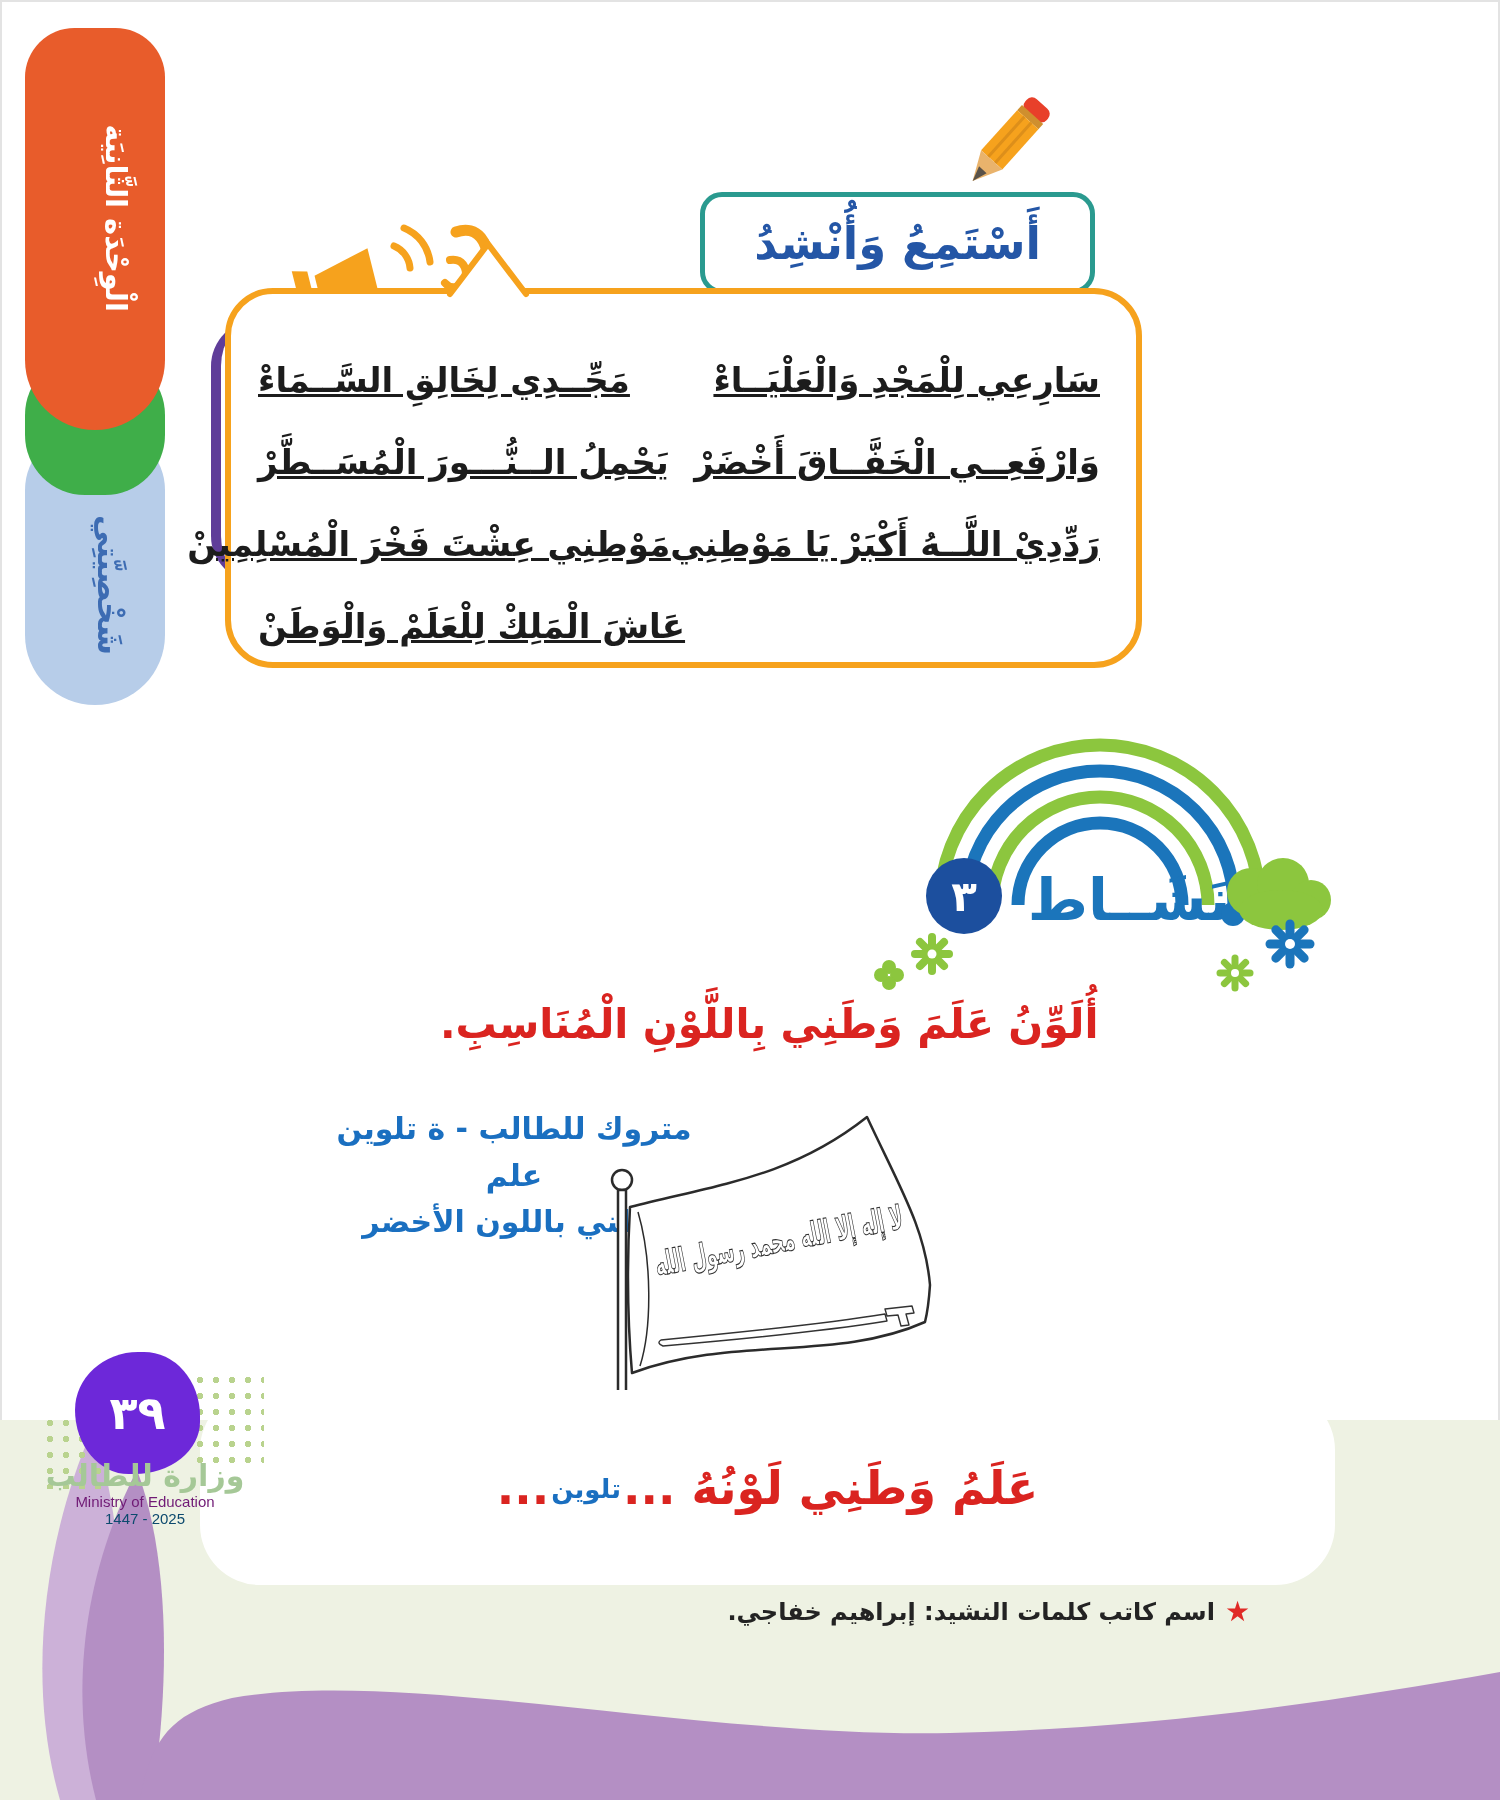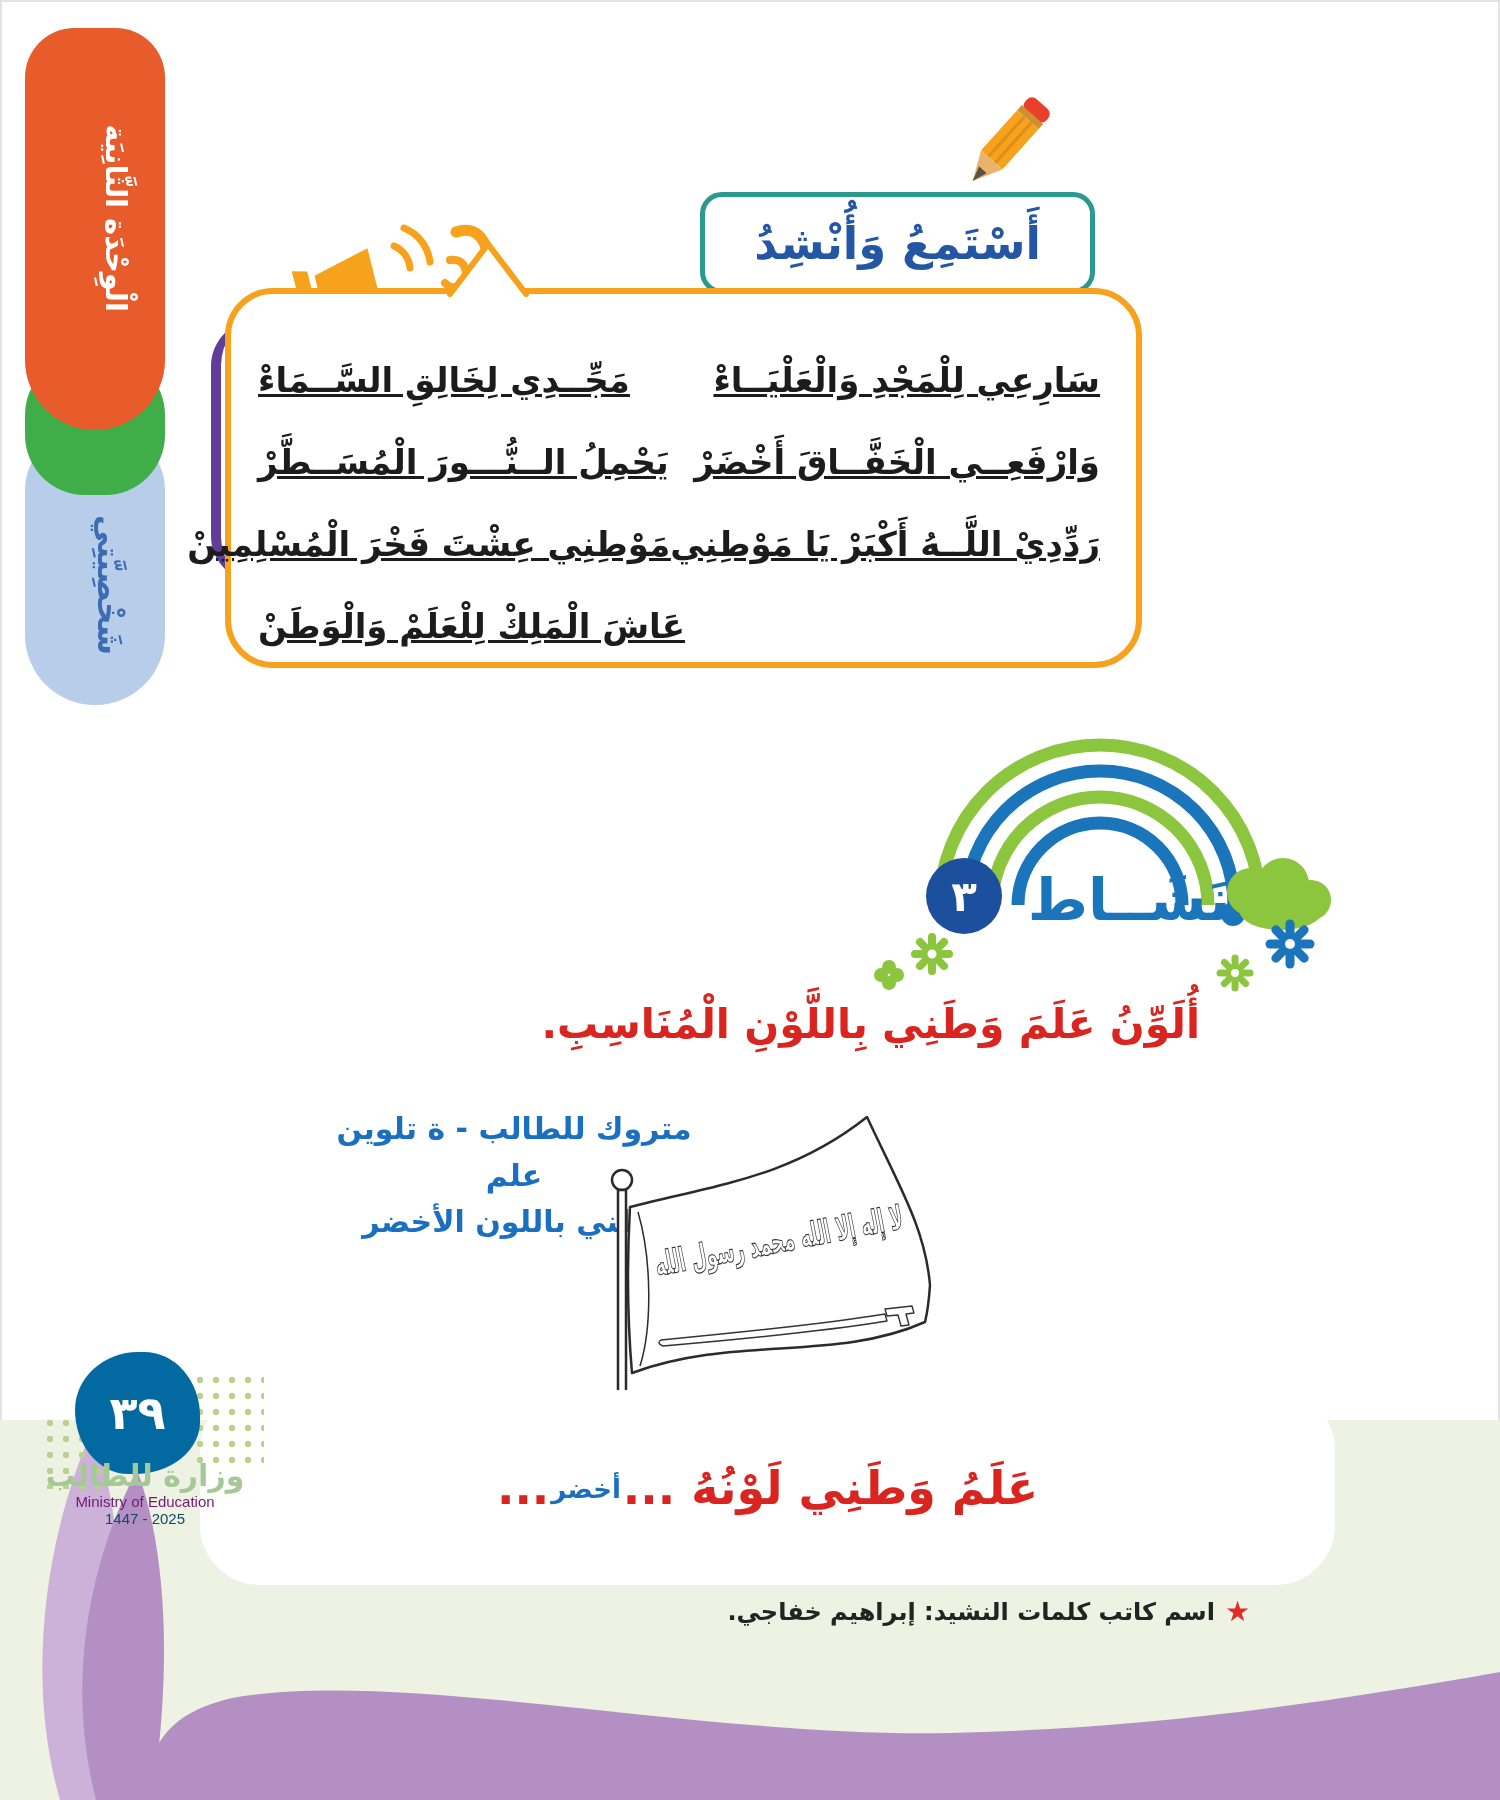--- a/index.html
+++ b/index.html
@@ -26,34 +26,34 @@
     border-top-left-radius:55px;border-bottom-left-radius:55px;}
   .verses{left:258px;top:360px;width:842px;color:#1c1c1c;font-weight:bold;font-size:34px;}
   .verse-row{display:flex;justify-content:space-between;margin-bottom:42px;direction:rtl;}
   .verse-row.center{justify-content:flex-end;}
   .verse-row span{white-space:nowrap;text-decoration:underline;}
   
   .badge{left:926px;top:858px;width:76px;height:76px;border-radius:50%;background:#1c4f9e;
     display:flex;align-items:center;justify-content:center;color:#fff;font-size:42px;font-weight:bold;}
   .activity-word{left:1022px;top:858px;width:214px;height:84px;display:flex;align-items:center;justify-content:center;
     color:#1b75bb;font-size:58px;font-weight:bold;white-space:nowrap;}
-  .instruction{left:440px;top:1000px;width:760px;text-align:right;color:#da2420;
+  .instruction{left:440px;top:1000px;width:760px;text-align:left;color:#da2420;
     font-size:41px;font-weight:bold;white-space:nowrap;}
   .teacher-note{left:318px;top:1106px;width:392px;text-align:center;color:#1a6fc0;
     font-size:30px;font-weight:bold;line-height:1.55;}
   
   .sage{left:0;top:1420px;width:1500px;height:380px;background:#eef2e3;}
   .answer-pill{left:200px;top:1390px;width:1135px;height:195px;background:#fff;border-radius:60px;
     display:flex;align-items:center;justify-content:center;}
   .answer-line{color:#da2420;font-size:46px;font-weight:bold;white-space:nowrap;direction:rtl;}
   .answer-word{color:#1a6fc0;font-size:26px;font-weight:bold;position:relative;top:-6px;margin:0 2px;}
   .footnote{right:250px;top:1598px;display:flex;align-items:center;gap:10px;direction:rtl;
     color:#232323;font-size:24px;font-weight:bold;}
   .star{color:#e02b27;font-size:28px;line-height:1;}
-  .page-blob{left:75px;top:1352px;width:125px;height:122px;background:#0369a1;
+  .page-blob{left:75px;top:1352px;width:125px;height:122px;background:#6d28d9;
     border-radius:53% 47% 55% 45% / 50% 55% 45% 55%;display:flex;align-items:center;justify-content:center;
     color:#fff;font-size:46px;font-weight:bold;z-index:6;}
   .dots-a{left:42px;top:1415px;width:60px;height:74px;background-image:radial-gradient(#b9d38e 3px,transparent 3.5px);
     background-size:16px 16px;z-index:5;}
   .dots-b{left:192px;top:1372px;width:72px;height:96px;background-image:radial-gradient(#b9d38e 3px,transparent 3.5px);
     background-size:16px 16px;z-index:5;}
   .ministry{left:40px;top:1458px;width:210px;text-align:center;z-index:7;}
   .ministry .ar-name{color:#a5c897;font-size:30px;font-weight:bold;}
   .ministry .en-name{color:#701a75;font-size:15px;font-family:"Liberation Sans",sans-serif;}
   .ministry .years{color:#0c4a6e;font-size:15px;font-family:"Liberation Sans",sans-serif;}
@@ -217,21 +217,21 @@
         <path d="M300,209 l27,-3 2,7 -8,1 3,11 -8,1 -3,-11 -11,1 z"></path>
       </g>
     </svg>
   </div>
 
   <div class="abs sage"></div>
   <div class="abs answer-pill">
     <div class="answer-line">
       <span>عَلَمُ وَطَنِي لَوْنُهُ</span>
       <span> </span>
-      <span>...</span><span class="answer-word">أخضر</span><span>...</span>
+      <span>...</span><span class="answer-word">تلوين</span><span>...</span>
     </div>
   </div>
 
   <div class="abs footnote">
     <span class="star">★</span>
     <span class="ar">اسم كاتب كلمات النشيد: إبراهيم خفاجي.</span>
   </div>
 
   <div class="abs" style="left:0;top:1340px;width:1500px;height:460px;">
     <svg width="1500" height="460" viewBox="0 0 1500 460">

